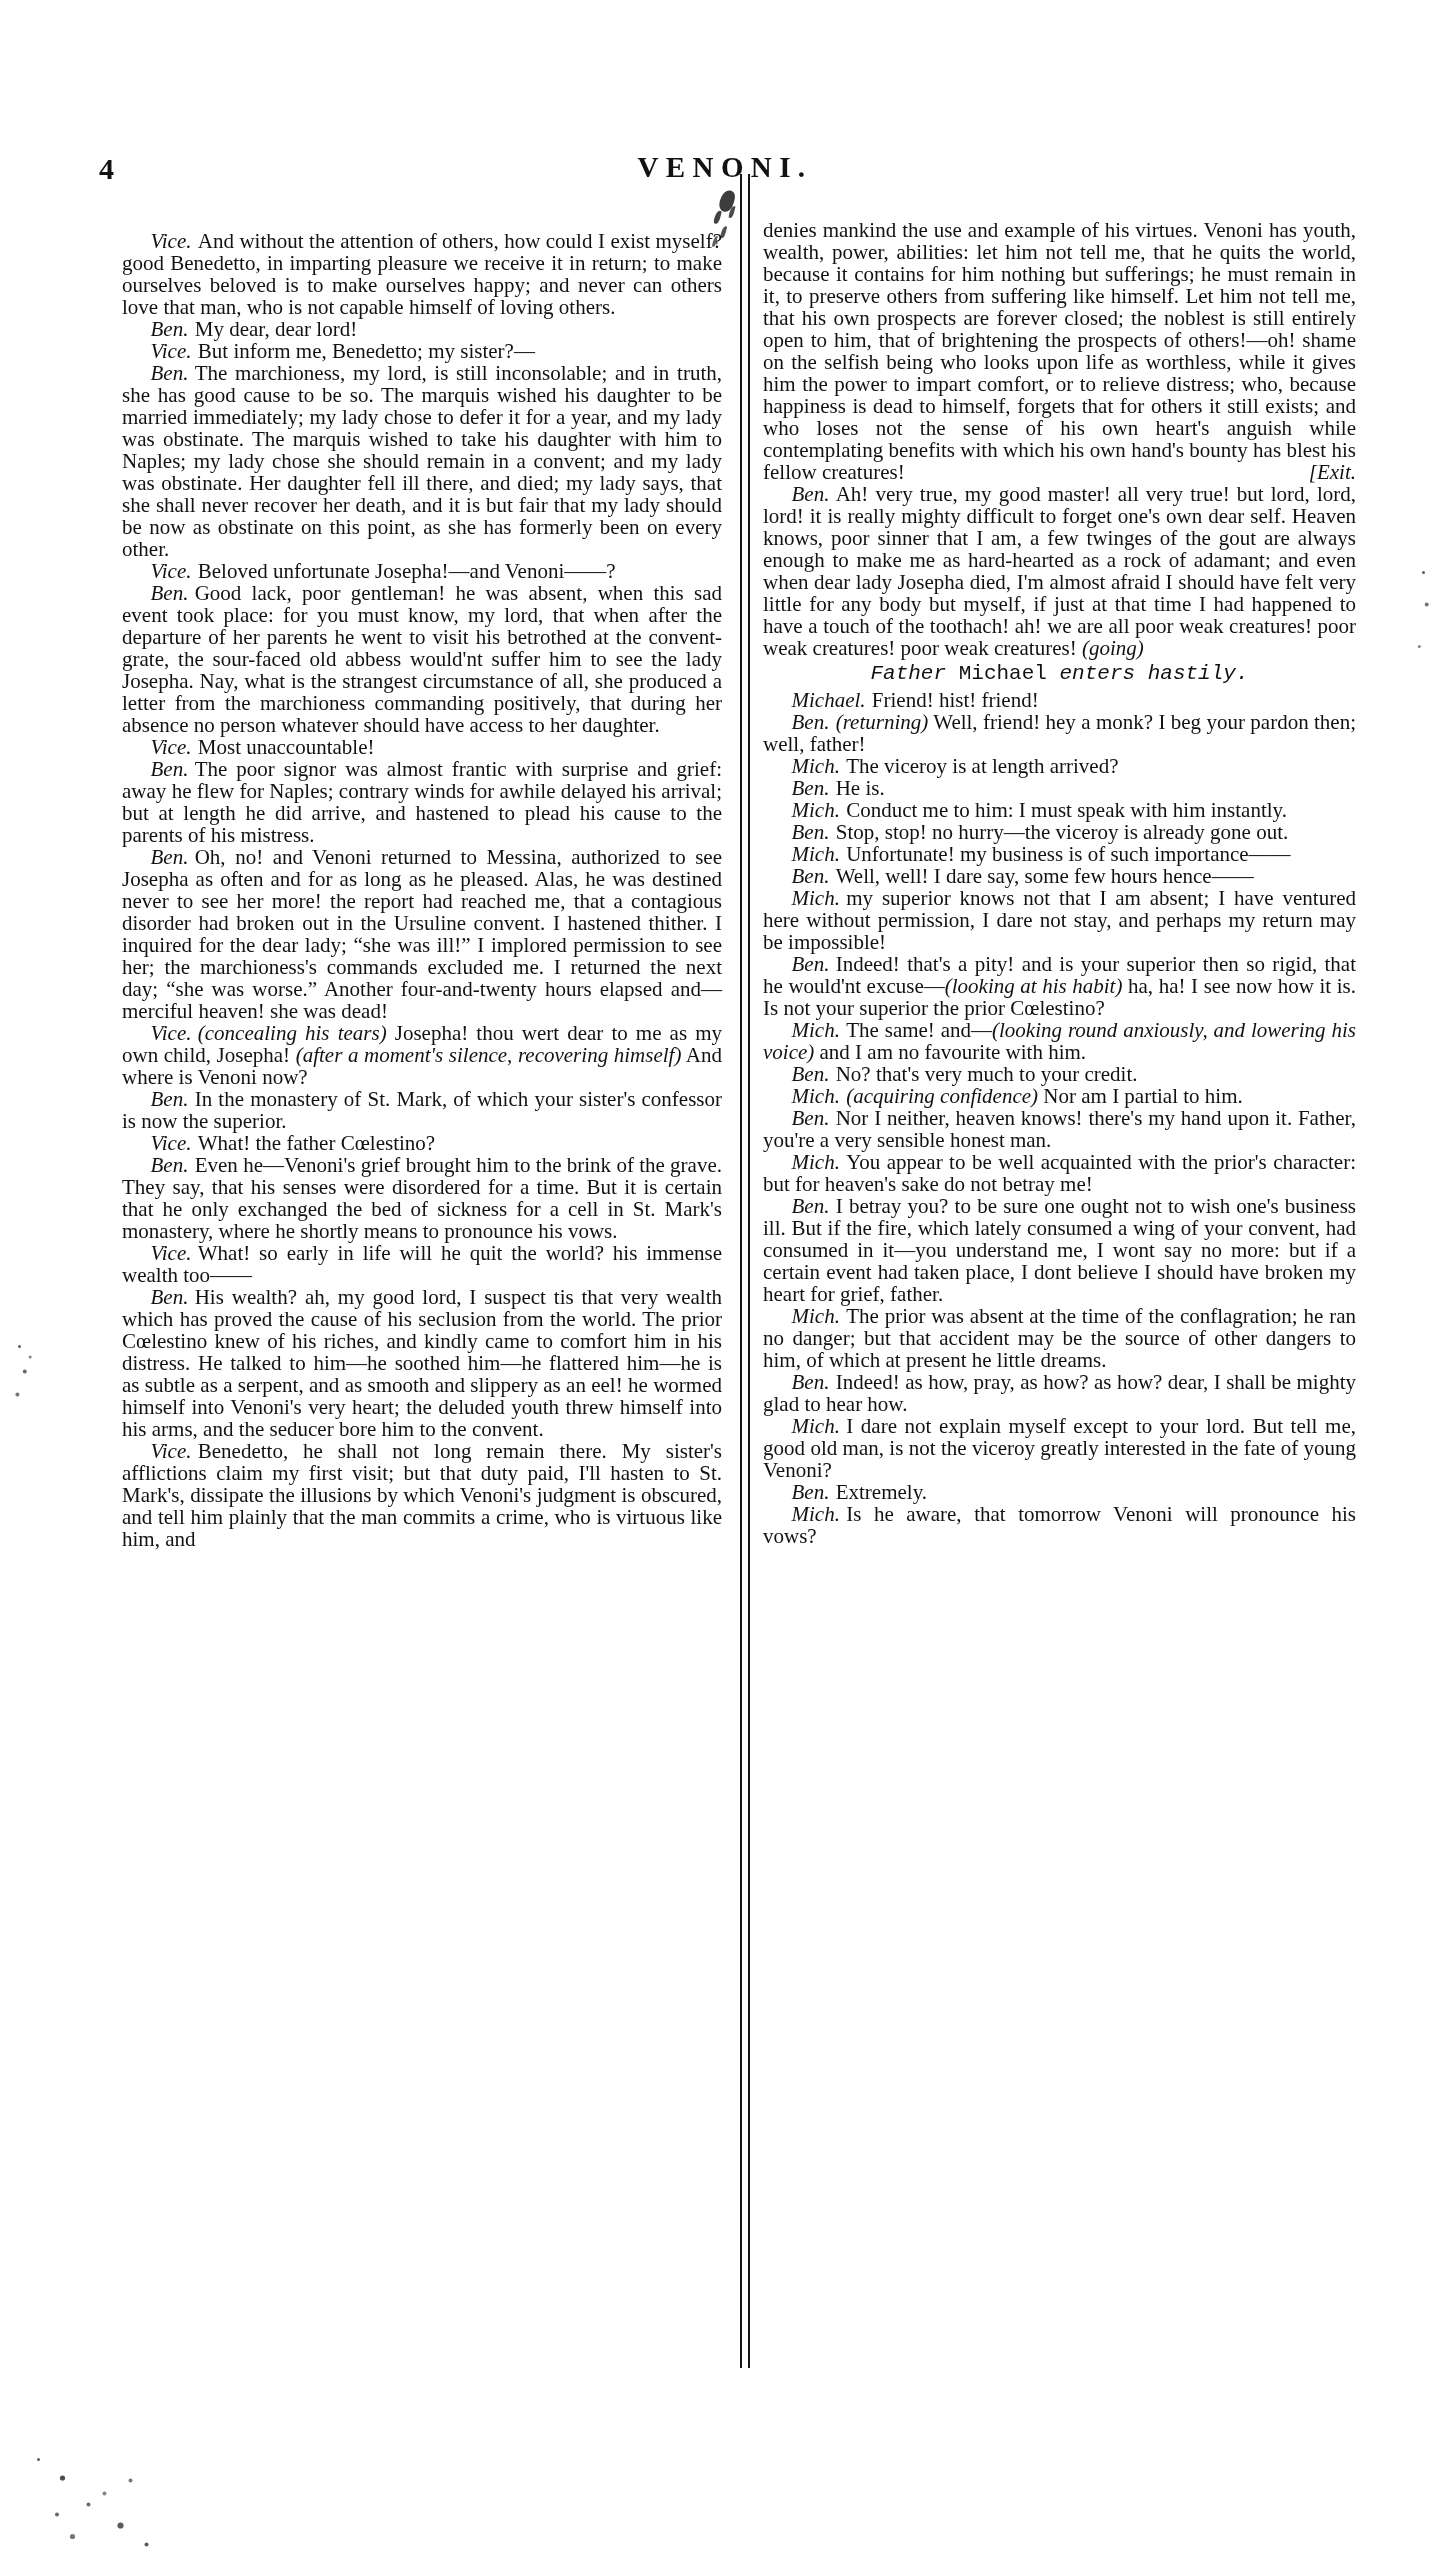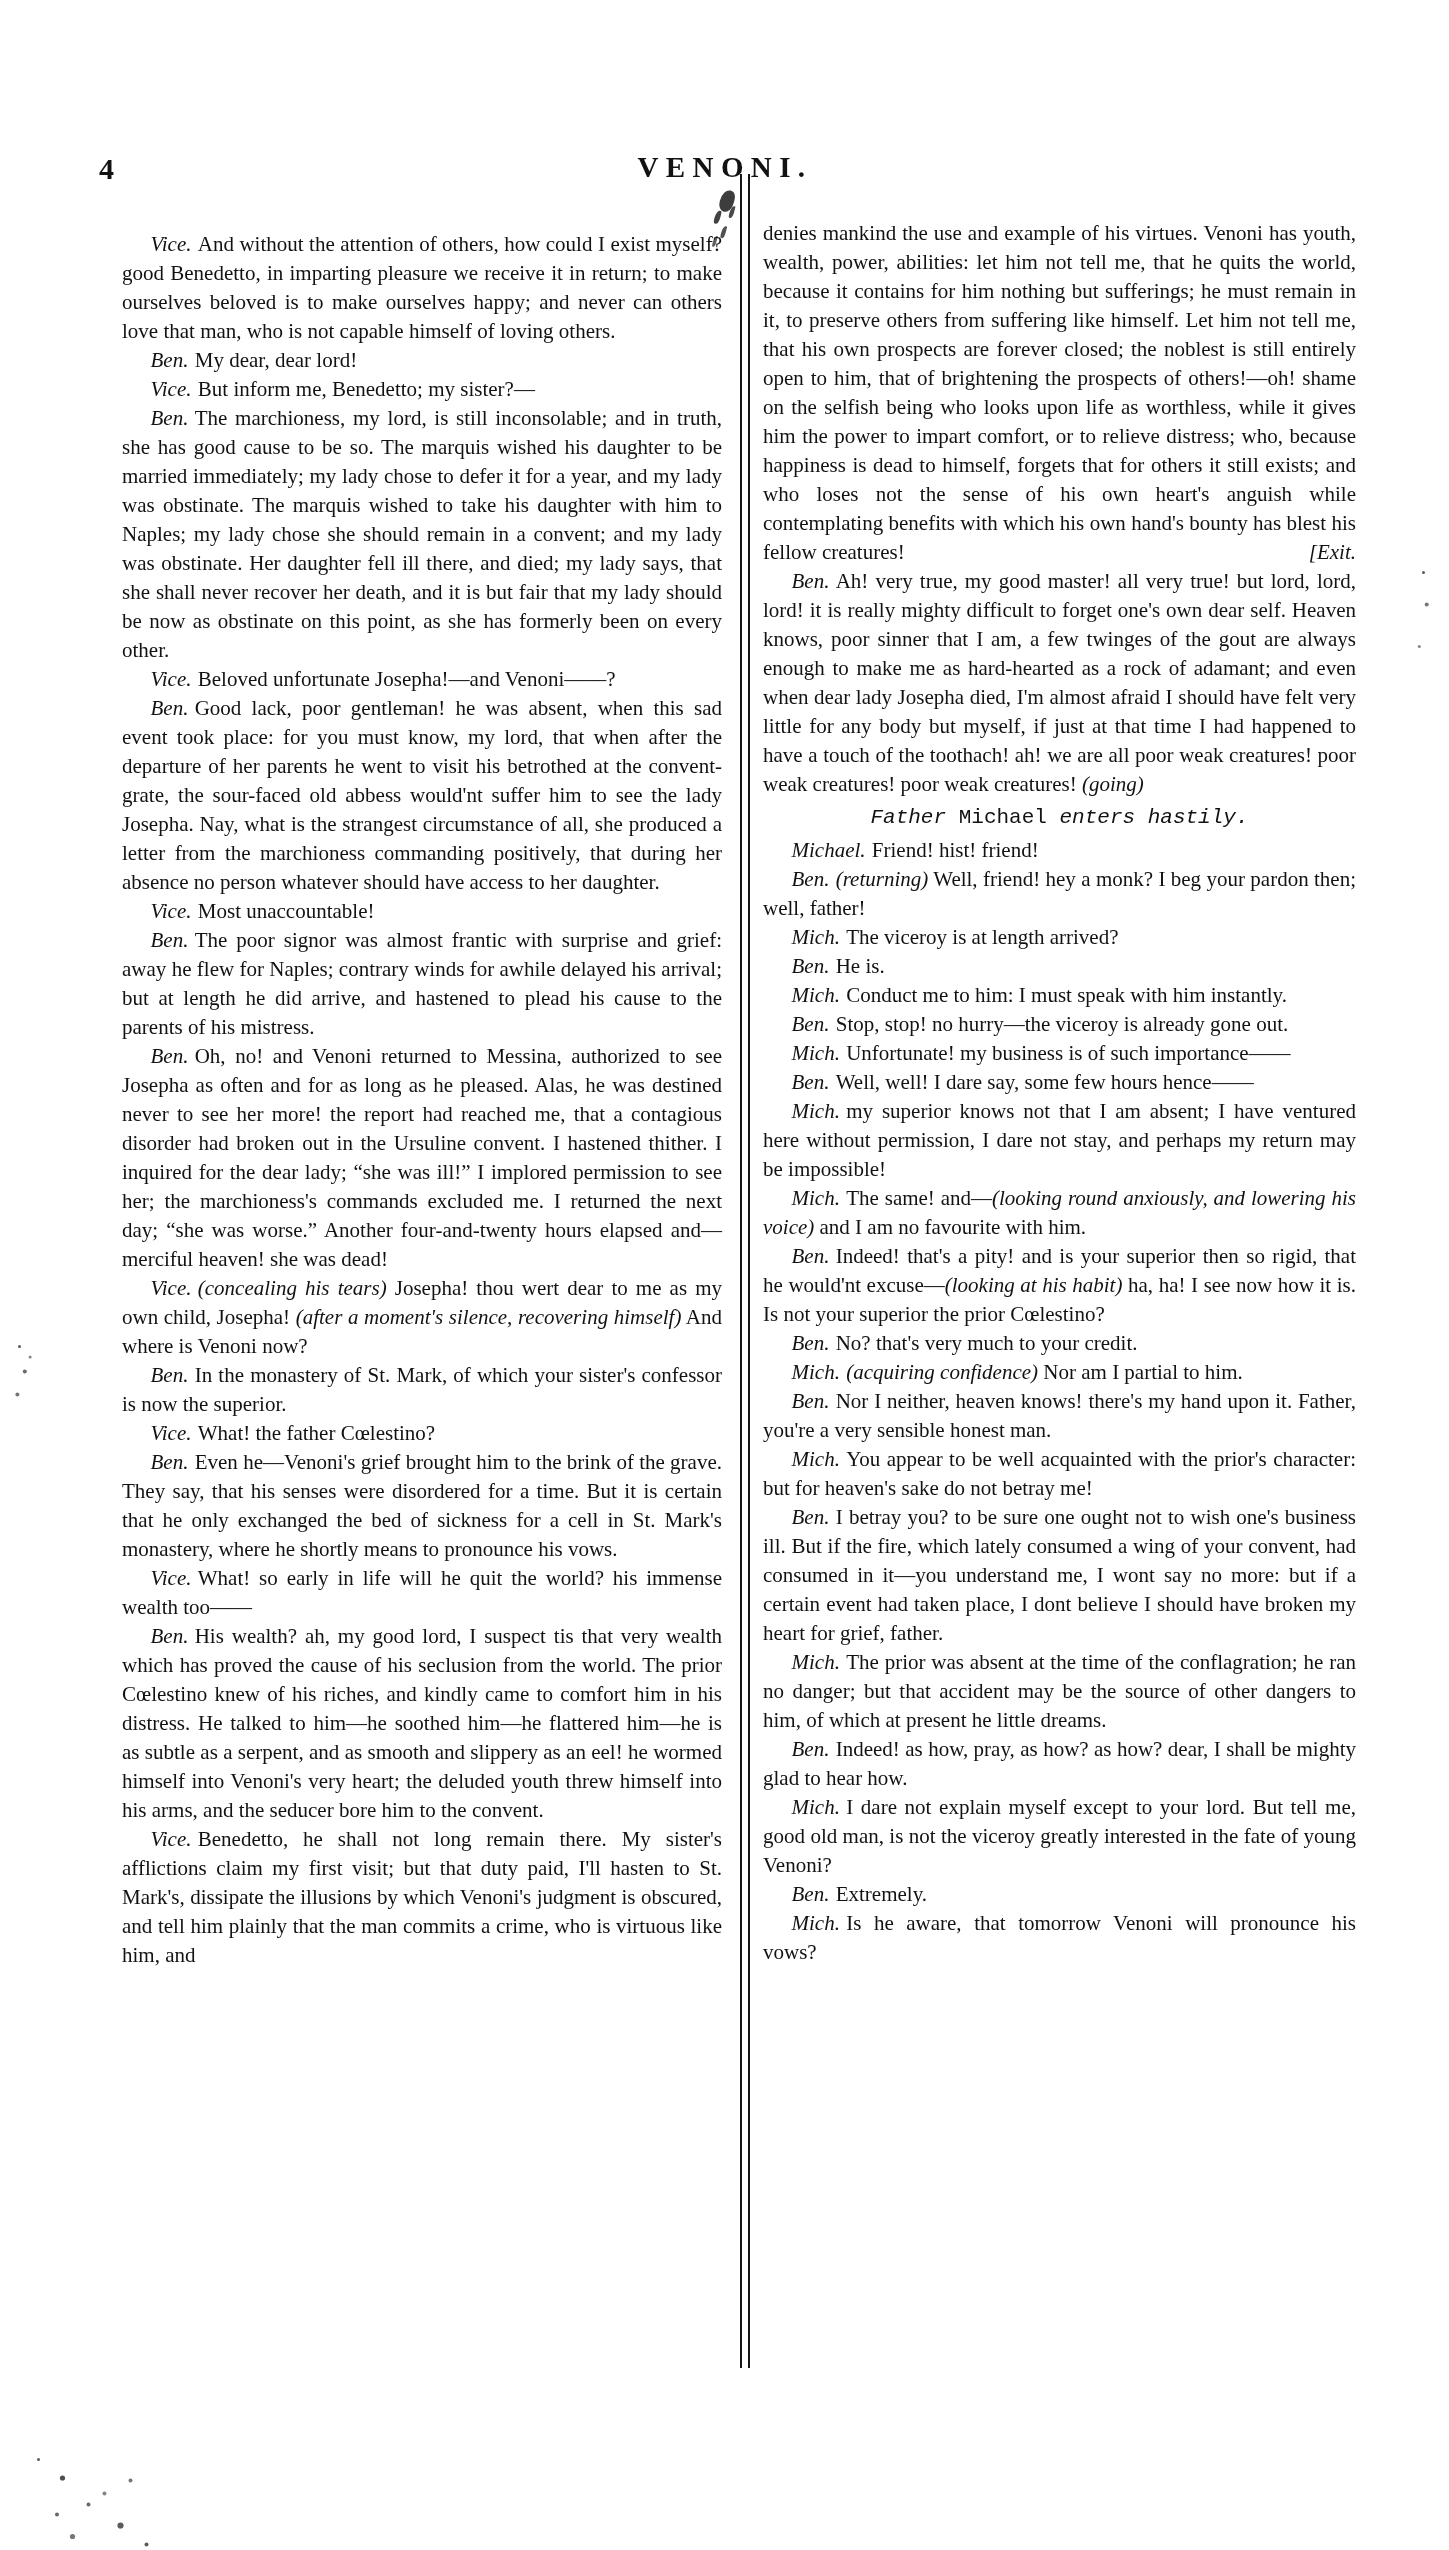--- a/index.html
+++ b/index.html
@@ -52,21 +52,21 @@
     left: 740px;
     top: 174px;
     height: 2194px;
     width: 6.3px;
     border-left: 2.6px solid #151515;
     border-right: 2.6px solid #151515;
   }
   .col {
     position: absolute;
     font-size: 21px;
-    line-height: 29px;
+    line-height: 22px;
     text-align: justify;
   }
   .col-left  { left: 122px;  top: 230px; width: 600px; }
   .col-right { left: 763px; top: 219px; width: 593px; }
   .para { margin: 0; text-indent: 28.5px; }
   .para.continuation { text-indent: 0; }
   .para.stage-center {
     text-indent: 0;
     text-align: center;
     margin: 4.2px 0;
@@ -129,22 +129,22 @@
       <p class="para stage-center"><em>Father </em><span>Michael</span><em> enters hastily.</em></p>
       <p class="para"><span class="speaker">Michael.</span><span>Friend! hist! friend!</span></p>
       <p class="para"><span class="speaker">Ben.</span><em>(returning)</em><span> Well, friend! hey a monk? I beg your pardon then; well, father!</span></p>
       <p class="para"><span class="speaker">Mich.</span><span>The viceroy is at length arrived?</span></p>
       <p class="para"><span class="speaker">Ben.</span><span>He is.</span></p>
       <p class="para"><span class="speaker">Mich.</span><span>Conduct me to him: I must speak with him instantly.</span></p>
       <p class="para"><span class="speaker">Ben.</span><span>Stop, stop! no hurry—the viceroy is already gone out.</span></p>
       <p class="para"><span class="speaker">Mich.</span><span>Unfortunate! my business is of such importance——</span></p>
       <p class="para"><span class="speaker">Ben.</span><span>Well, well! I dare say, some few hours hence——</span></p>
       <p class="para"><span class="speaker">Mich.</span><span>my superior knows not that I am absent; I have ventured here without permission, I dare not stay, and perhaps my return may be impossible!</span></p>
+      <p class="para"><span class="speaker">Ben.</span><span>Indeed! that's a pity! and is your superior then so rigid, that he would'nt excuse—</span><em>(looking at his habit)</em><span> ha, ha! I see now how it is. Is not your superior the prior Cœlestino?</span></p>
       <p class="para"><span class="speaker">Mich.</span><span>The same! and—</span><em>(looking round anxiously, and lowering his voice)</em><span> and I am no favourite with him.</span></p>
-      <p class="para"><span class="speaker">Ben.</span><span>Indeed! that's a pity! and is your superior then so rigid, that he would'nt excuse—</span><em>(looking at his habit)</em><span> ha, ha! I see now how it is. Is not your superior the prior Cœlestino?</span></p>
       <p class="para"><span class="speaker">Ben.</span><span>No? that's very much to your credit.</span></p>
       <p class="para"><span class="speaker">Mich.</span><em>(acquiring confidence)</em><span> Nor am I partial to him.</span></p>
       <p class="para"><span class="speaker">Ben.</span><span>Nor I neither, heaven knows! there's my hand upon it. Father, you're a very sensible honest man.</span></p>
       <p class="para"><span class="speaker">Mich.</span><span>You appear to be well acquainted with the prior's character: but for heaven's sake do not betray me!</span></p>
       <p class="para"><span class="speaker">Ben.</span><span>I betray you? to be sure one ought not to wish one's business ill. But if the fire, which lately consumed a wing of your convent, had consumed in it—you understand me, I wont say no more: but if a certain event had taken place, I dont believe I should have broken my heart for grief, father.</span></p>
       <p class="para"><span class="speaker">Mich.</span><span>The prior was absent at the time of the conflagration; he ran no danger; but that accident may be the source of other dangers to him, of which at present he little dreams.</span></p>
       <p class="para"><span class="speaker">Ben.</span><span>Indeed! as how, pray, as how? as how? dear, I shall be mighty glad to hear how.</span></p>
       <p class="para"><span class="speaker">Mich.</span><span>I dare not explain myself except to your lord. But tell me, good old man, is not the viceroy greatly interested in the fate of young Venoni?</span></p>
       <p class="para"><span class="speaker">Ben.</span><span>Extremely.</span></p>
       <p class="para"><span class="speaker">Mich.</span><span>Is he aware, that tomorrow Venoni will pronounce his vows?</span></p>

